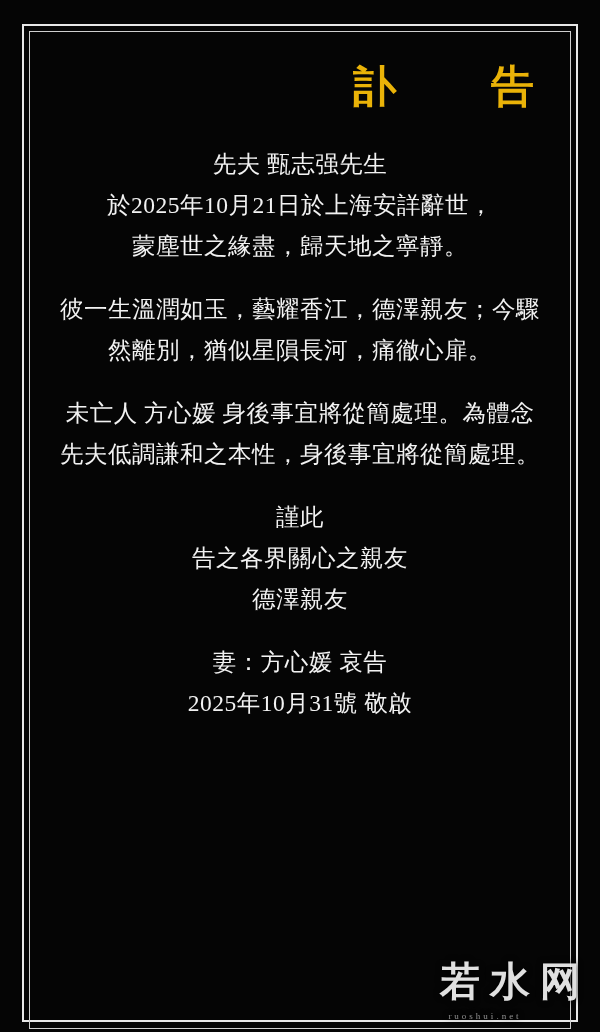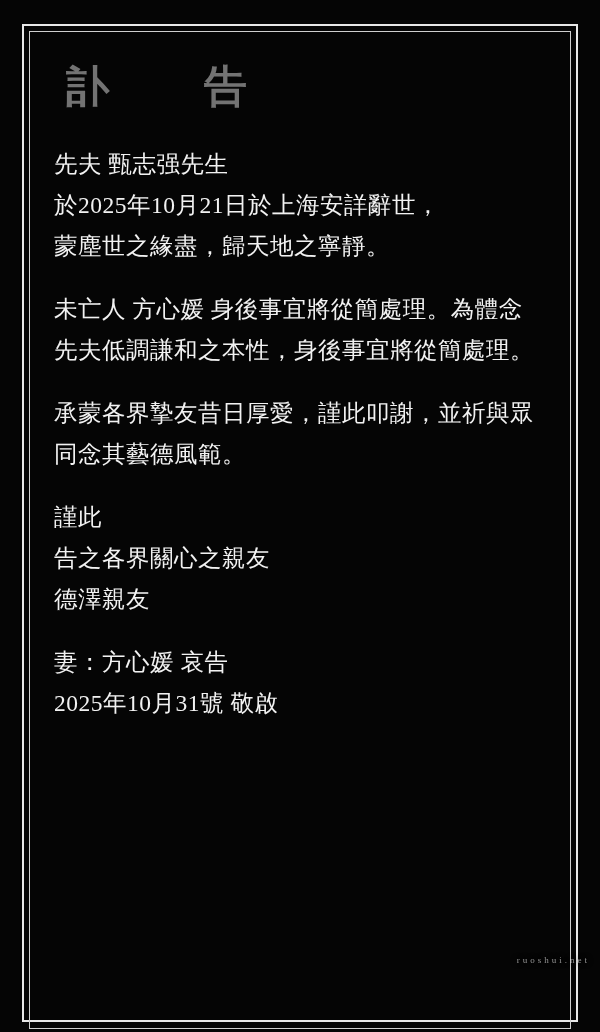--- a/index.html
+++ b/index.html
@@ -42,41 +42,42 @@
   .content {
     position: absolute;
     left: 40px;
     top: 42px;
     right: 40px;
     bottom: 0px;
     color: #ffffff;
     box-sizing: border-box;
   }
   .title {
-    text-align: left;
+    text-align: right;
     font-size: 43px;
     letter-spacing: 26px;
     padding-left: 26px;
     font-weight: 700;
     margin-top: 16px;
     margin-bottom: 28px;
-    color: #737373;
+    color: #eab308;
     font-family: Liberation Serif, serif;
   }
   .body-text {
     padding: 0 14px 0 14px;
     font-size: 23.5px;
     line-height: 41px;
     letter-spacing: 0.5px;
     color: #f2f2f2;
     font-family: "Liberation Serif", "DejaVu Serif", serif;
   }
   .para {
     margin: 0 0 22px 0;
     white-space: pre-wrap;
+    text-align: center;
   }
   .para.tight {
     margin-bottom: 0;
   }
   .para.sign-block {
     margin-bottom: 22px;
   }
   .watermark {
     position: absolute;
     right: 10px;
@@ -92,42 +93,44 @@
     font-family: "Liberation Serif", "DejaVu Serif", serif;
     text-shadow: 0 0 6px rgba(0,0,0,0.9);
   }
   .watermark .sub {
     display: block;
     font-size: 9px;
     letter-spacing: 3px;
     font-weight: 400;
     line-height: 12px;
     color: rgba(255,255,255,0.55);
+    text-align: center;
   }
 </style>
 </head>
 <body>
 
 <div class="page">
   <div class="frame-outer"></div>
   <div class="frame-inner"></div>
 
   <div class="content">
     <div class="title">訃　告</div>
 
     <div class="body-text">
       <p class="para">先夫 甄志强先生
 於2025年10月21日於上海安詳辭世，
 蒙塵世之緣盡，歸天地之寧靜。</p>
+      <p class="para">彼一生溫潤如玉，藝耀香江，德澤親友；今驟然離別，猶似星隕長河，痛徹心扉。</p>
       <p class="para">未亡人 方心媛 身後事宜將從簡處理。為體念先夫低調謙和之本性，身後事宜將從簡處理。</p>
-      <p class="para">承蒙各界摯友昔日厚愛，謹此叩謝，並祈與眾同念其藝德風範。</p>
       <p class="para sign-block">謹此
 告之各界關心之親友
 德澤親友</p>
       <p class="para tight">妻：方心媛 哀告
 2025年10月31號 敬啟</p>
     </div>
   </div>
 
   <div class="watermark">
+    <span>若水网</span>
     <span class="sub">ruoshui.net</span>
   </div>
 </div>
 
 </body></html>

